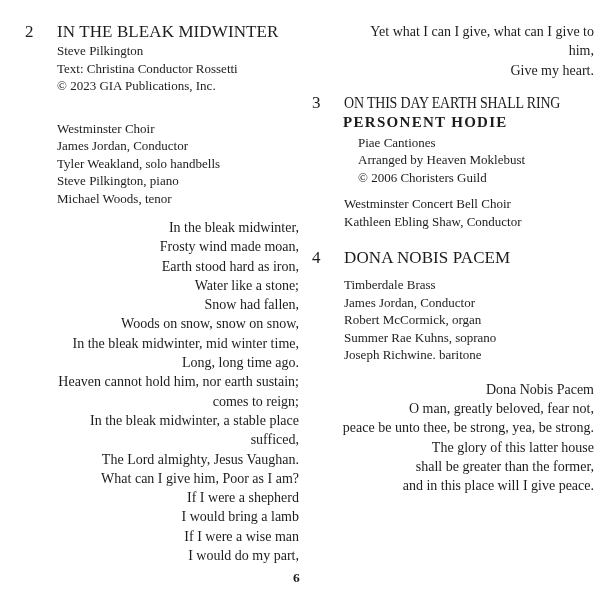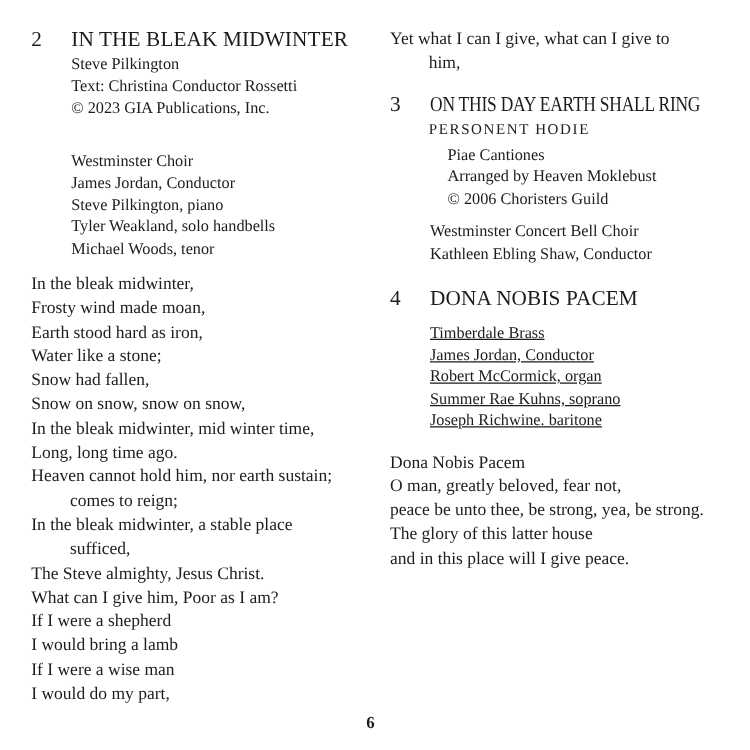--- a/index.html
+++ b/index.html
@@ -36,54 +36,54 @@
     white-space: nowrap;
     letter-spacing: 0.1px;
   }
   .ttitle.condensed {
     transform: scaleX(0.82);
     transform-origin: 0 50%;
     letter-spacing: -0.2px;
   }
   .subtitle {
     margin: 2px 0 0 31px;
-    font-size: 12px;
+    font-size: 15px;
     line-height: 15px;
-    font-weight: normal;
+    font-weight: bold;
     letter-spacing: 1.3px;
   }
   .credits {
     margin-left: 46px;
     font-size: 13px;
     line-height: 17.5px;
   }
   .credits > div { white-space: nowrap; }
   .credits .indent2 { padding-left: 16px; }
   .performers {
     margin-left: 32px;
     font-size: 13px;
     line-height: 17.5px;
   }
   .performers > div { white-space: nowrap; }
   .lyrics {
     font-size: 14px;
     line-height: 19.3px;
   }
-  .lyrics > div { white-space: nowrap; }
+  .lyrics > div { white-space: nowrap; text-align: right; }
   .lyrics .cont { padding-left: 31px; }
 
   .mt-credits    { margin-top: 0; margin-left: 32px; }
   .mt-perf-l     { margin-top: 25px; }
   .mt-lyrics-l   { margin-top: 11px; }
   .mt-header3    { margin-top: 13px; }
   .mt-credits3   { margin-top: 4px; }
   .mt-perf3      { margin-top: 9px; }
   .mt-header4    { margin-top: 18px; }
   .mt-credits4   { margin-top: 2px; }
-  .mt-perf4      { margin-top: 8px; text-decoration: underline; }
+  .mt-perf4      { margin-top: 8px; }
   .mt-lyrics4    { margin-top: 16px; }
 
   .page-number {
     position: absolute;
     left: 293px;
     top: 570px;
     font-size: 13.5px;
     font-weight: bold;
   }
 </style>
@@ -101,52 +101,53 @@
 
     <div class="credits mt-credits">
       <div>Steve Pilkington</div>
       <div>Text: Christina Conductor Rossetti</div>
       <div>© 2023 GIA Publications, Inc.</div>
     </div>
 
     <div class="performers mt-perf-l">
       <div>Westminster Choir</div>
       <div>James Jordan, Conductor</div>
+      <div>Tyler Weakland, solo handbells</div>
       <div>Steve Pilkington, piano</div>
-      <div>Tyler Weakland, solo handbells</div>
       <div>Michael Woods, tenor</div>
     </div>
 
     <div class="lyrics mt-lyrics-l">
       <div>In the bleak midwinter,</div>
       <div>Frosty wind made moan,</div>
       <div>Earth stood hard as iron,</div>
       <div>Water like a stone;</div>
       <div>Snow had fallen,</div>
-      <div>Snow on snow, snow on snow,</div>
+      <div>Woods on snow, snow on snow,</div>
       <div>In the bleak midwinter, mid winter time,</div>
       <div>Long, long time ago.</div>
       <div>Heaven cannot hold him, nor earth sustain;</div>
       <div class="cont">comes to reign;</div>
       <div>In the bleak midwinter, a stable place</div>
       <div class="cont">sufficed,</div>
-      <div>The Steve almighty, Jesus Christ.</div>
+      <div>The Lord almighty, Jesus Vaughan.</div>
       <div>What can I give him, Poor as I am?</div>
       <div>If I were a shepherd</div>
       <div>I would bring a lamb</div>
       <div>If I were a wise man</div>
       <div>I would do my part,</div>
     </div>
   </div>
 
   <div class="col col-right">
 
     <div class="lyrics">
       <div>Yet what I can I give, what can I give to</div>
       <div class="cont">him,</div>
+      <div>Give my heart.</div>
     </div>
 
     <div class="track-header mt-header3">
       <span class="tnum">3</span>
       <span class="ttitle condensed">ON THIS DAY EARTH SHALL RING</span>
     </div>
     <div class="subtitle">PERSONENT HODIE</div>
 
     <div class="credits mt-credits3">
       <div>Piae Cantiones</div>
@@ -171,18 +172,19 @@
       <div>Robert McCormick, organ</div>
       <div>Summer Rae Kuhns, soprano</div>
       <div>Joseph Richwine. baritone</div>
     </div>
 
     <div class="lyrics mt-lyrics4">
       <div>Dona Nobis Pacem</div>
       <div>O man, greatly beloved, fear not,</div>
       <div>peace be unto thee, be strong, yea, be strong.</div>
       <div>The glory of this latter house</div>
+      <div>shall be greater than the former,</div>
       <div>and in this place will I give peace.</div>
     </div>
   </div>
 
   <div class="page-number">6</div>
 </div>
 
 </body></html>

